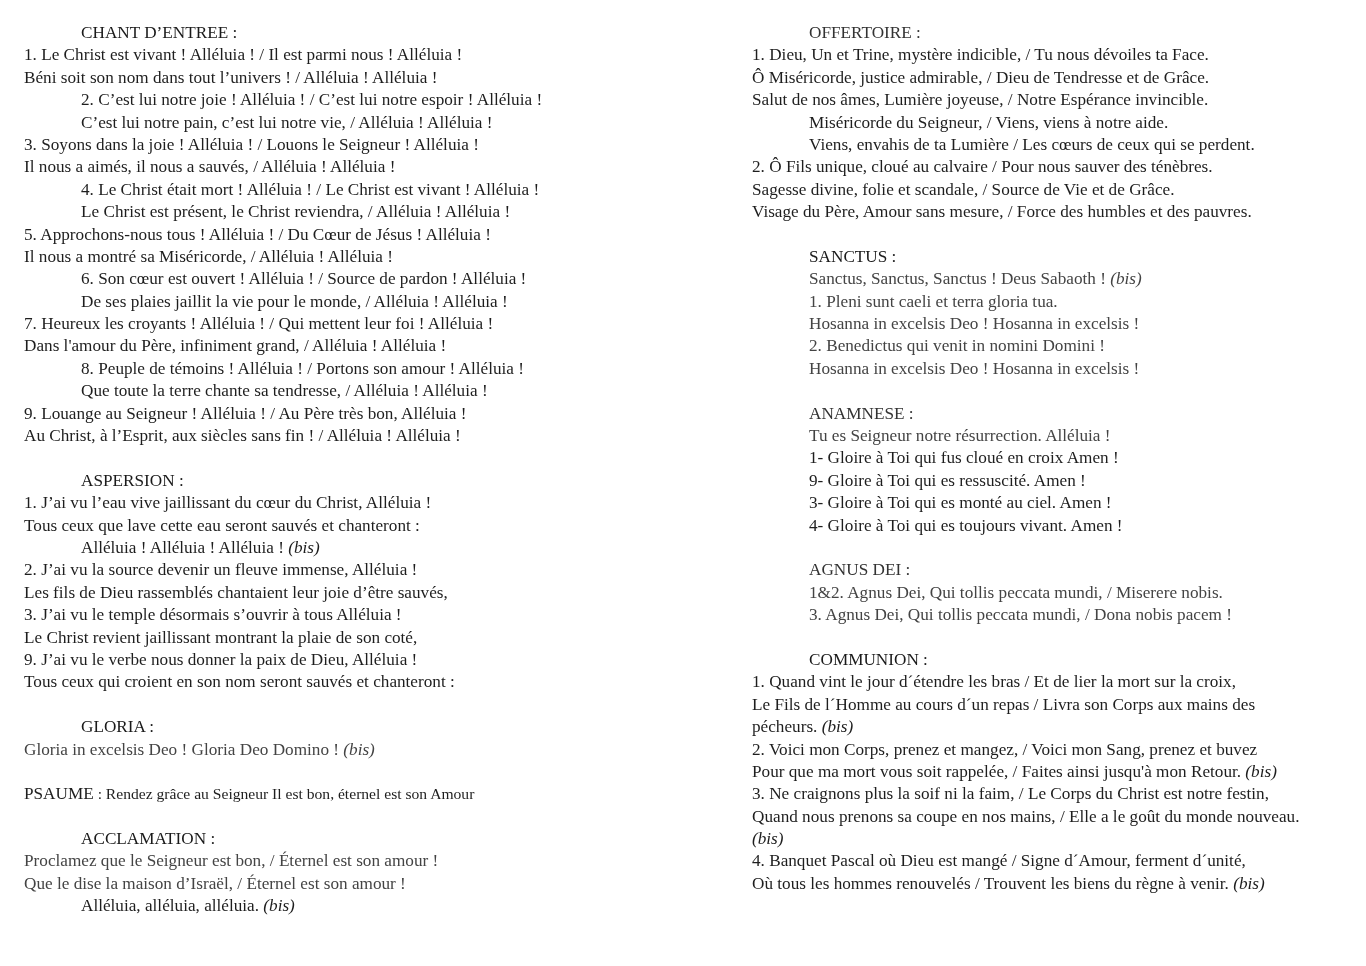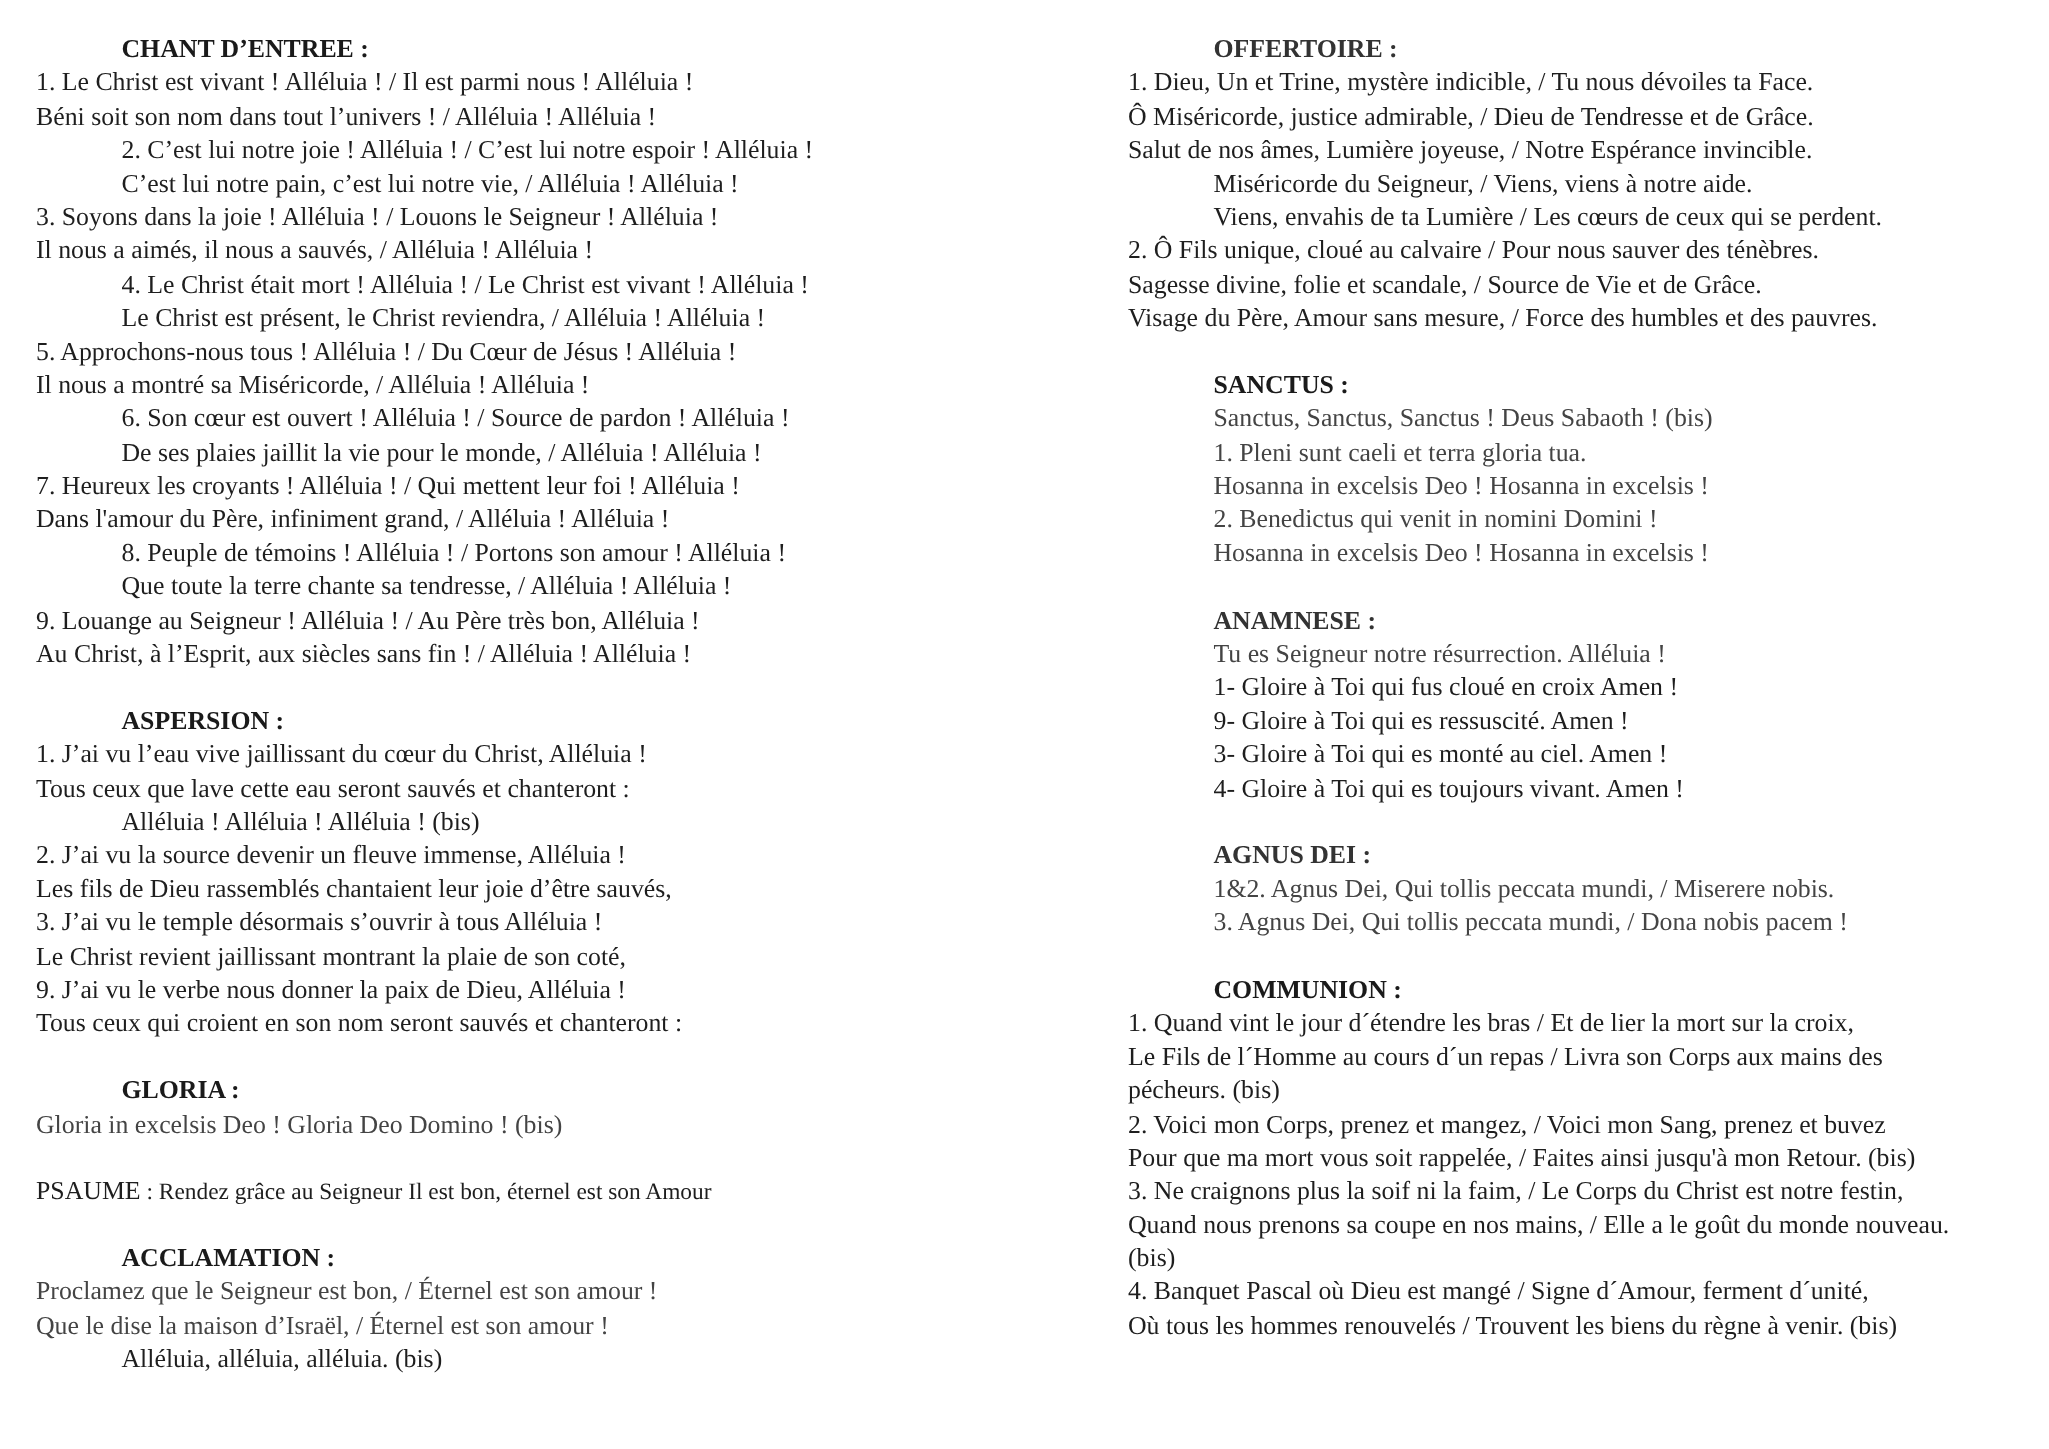--- a/index.html
+++ b/index.html
@@ -8,23 +8,23 @@
       font-family: "Liberation Serif", serif; color: #1e1e1e;
       font-size: 17.2px;
     }
     .col { position: absolute; top: 22px; }
     .col-left { left: 24px; width: 640px; }
     .col-right { left: 752px; width: 640px; }
     .line { height: 22.4px; line-height: 22.4px; white-space: nowrap; }
     .ind { padding-left: 57px; }
     .b { font-weight: normal; }
     .gap { height: 22.4px; }
-    .h { font-weight: bold; padding-left: 57px; color: #1a1a1a; }
+    .h { font-weight: normal; padding-left: 57px; color: #1a1a1a; }
     .grey { color: #444; }
-    .bis { }
+    .bis { font-style: italic; }
   </style>
 </head>
 <body>
 
 <div class="col col-left">
   <div class="line h">CHANT D’ENTREE :</div>
   <div>
     <div class="line">1. Le Christ est vivant ! Alléluia ! / Il est parmi nous ! Alléluia !</div>
     <div class="line">Béni soit son nom dans tout l’univers ! / Alléluia ! Alléluia !</div>
     <div class="line ind">2. C’est lui notre joie ! Alléluia ! / C’est lui notre espoir ! Alléluia !</div>

